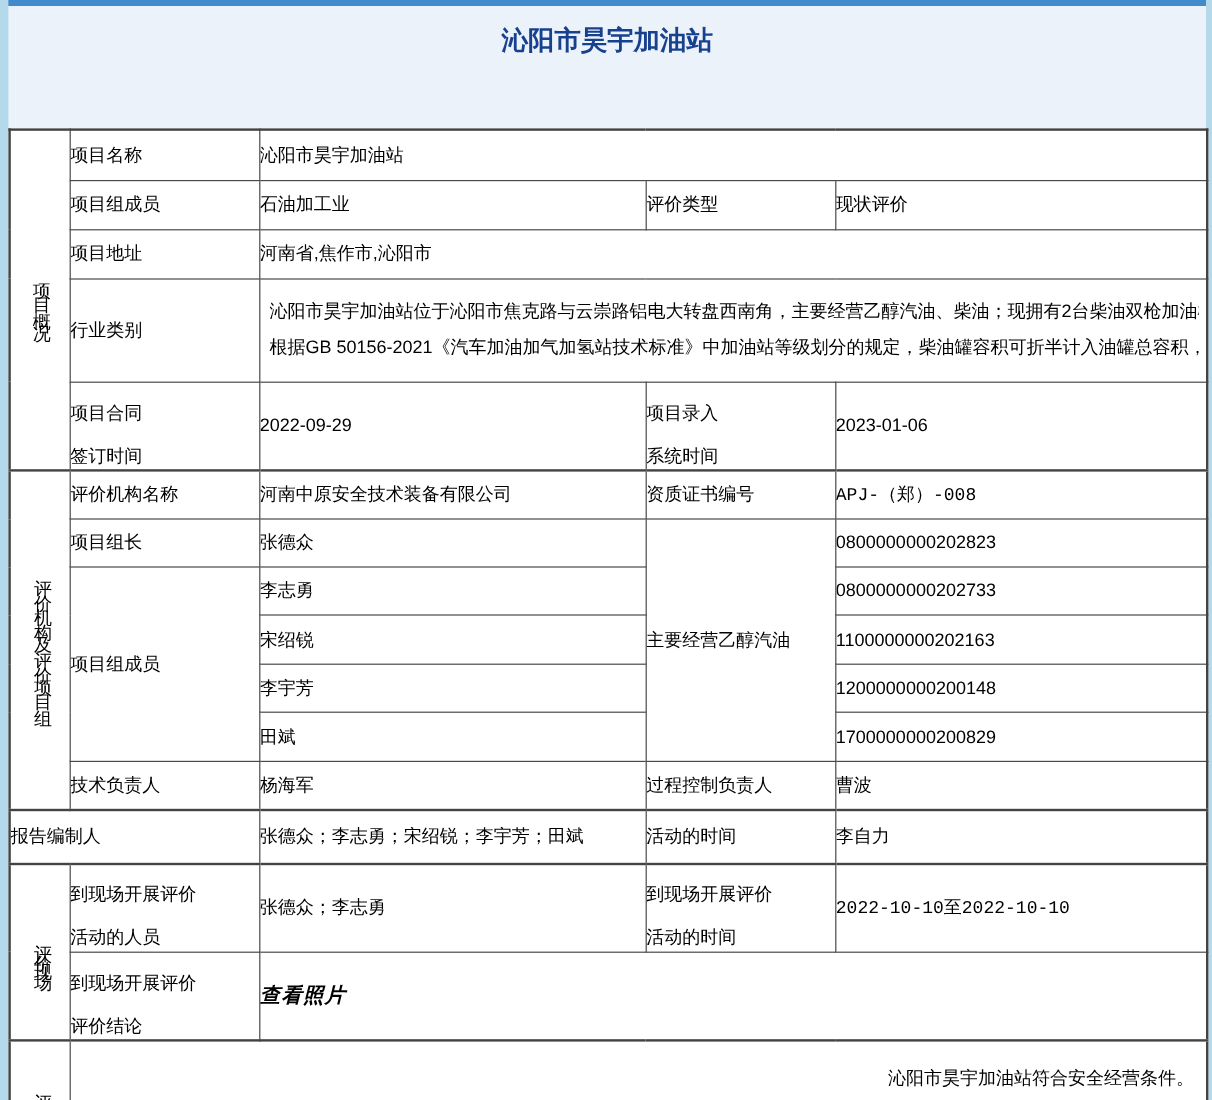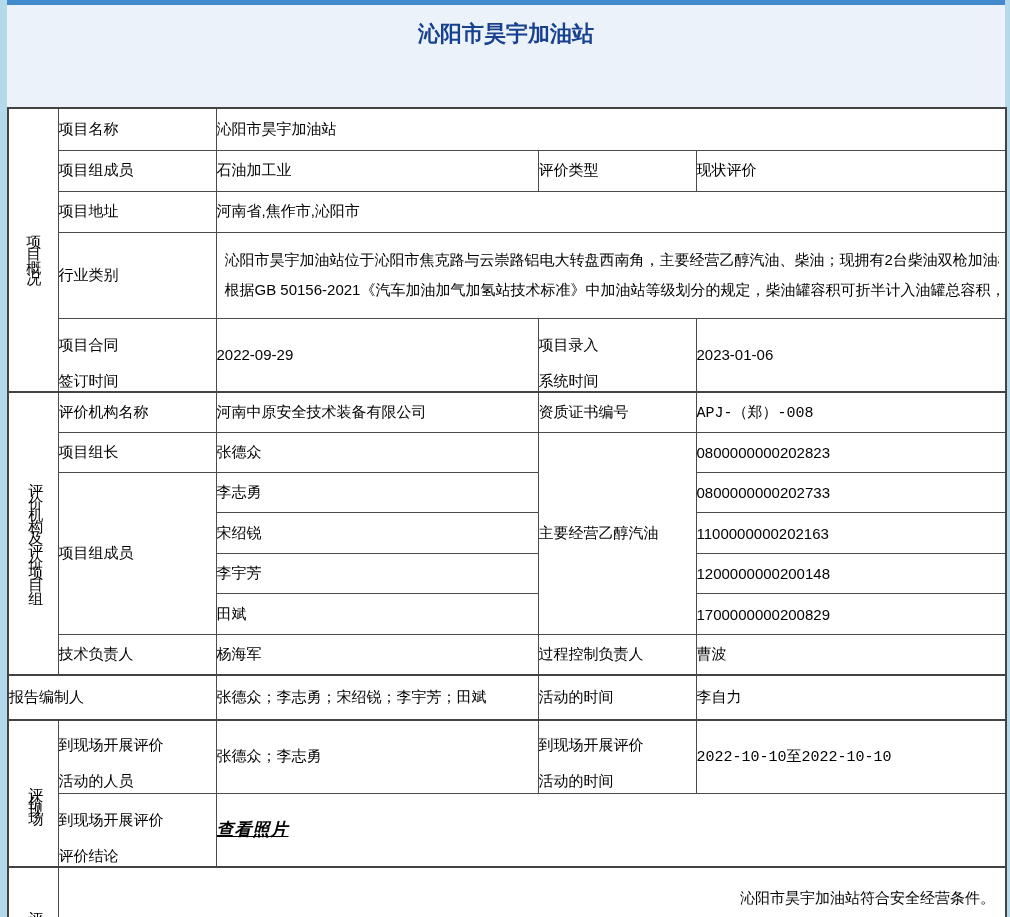--- a/index.html
+++ b/index.html
@@ -58,21 +58,20 @@
 
   td.conclusion-cell {
     vertical-align: top;
     text-align: right;
     padding: 21px 10px 0 9px;
   }
 
   .photo-link {
     font-weight: bold;
     font-style: italic;
-    text-decoration: underline;
     font-size: 17px;
     color: #000;
     cursor: pointer;
     letter-spacing: 1px;
   }
 </style>
 </head>
 <body>
 
 <div class="page">

